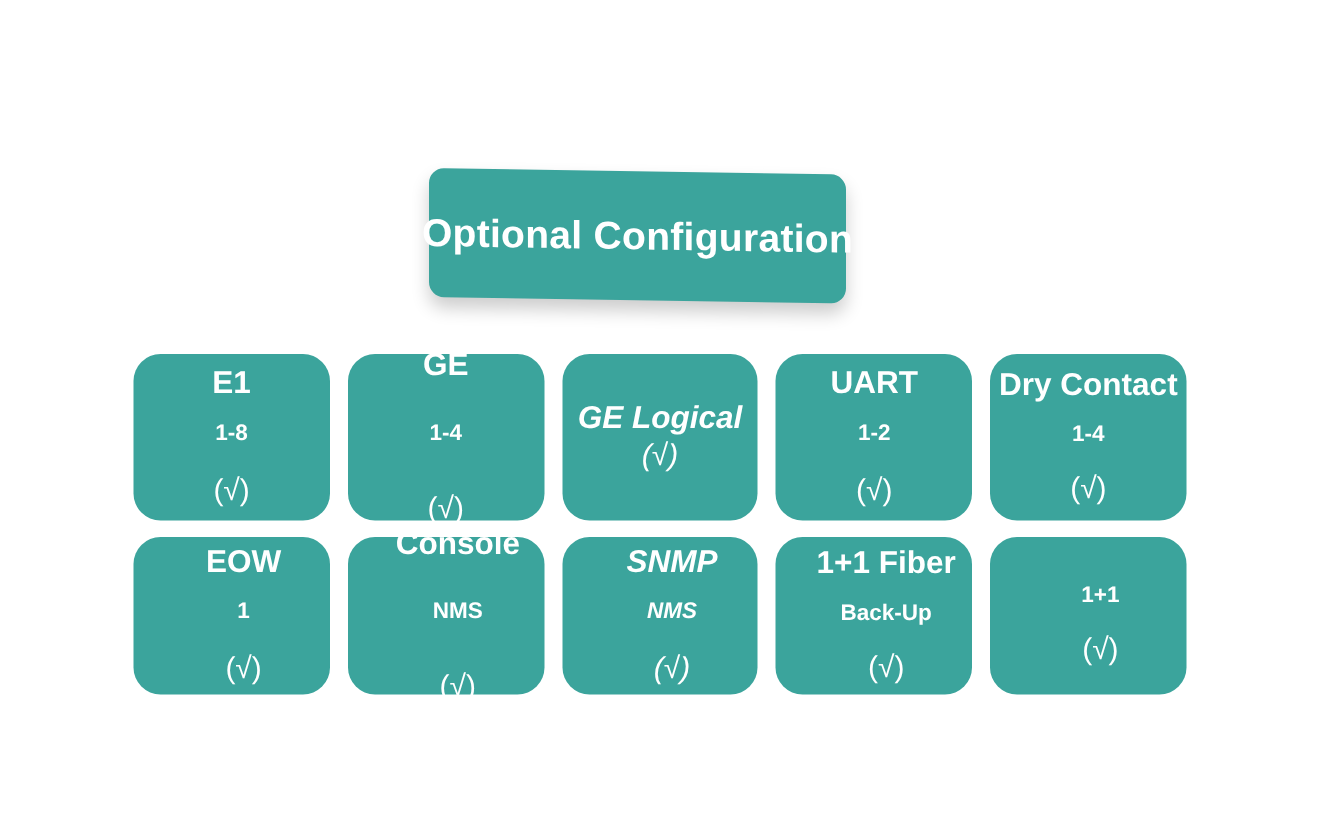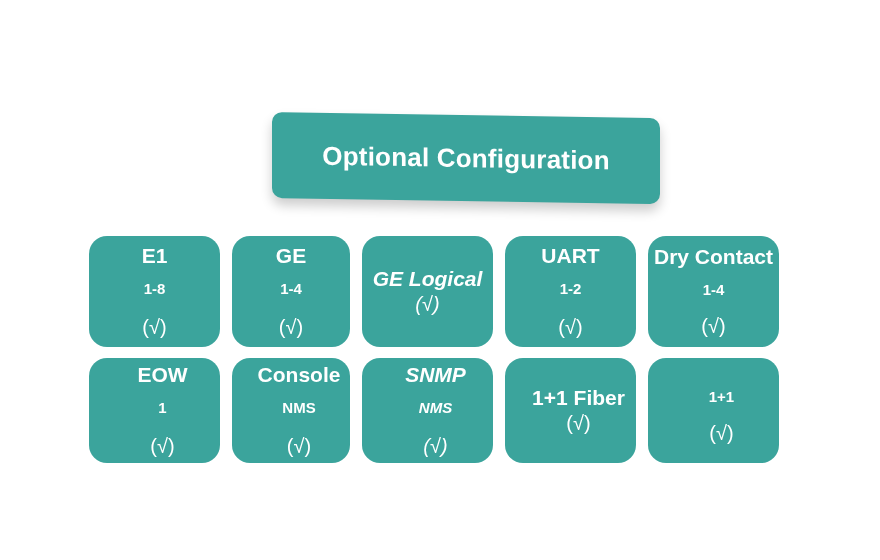--- a/index.html
+++ b/index.html
@@ -17,23 +17,23 @@
 
   #stage {
     position: relative;
     width: 880px;
     height: 560px;
   }
 
   
   .banner-wrap {
     position: absolute;
-    left: 272px;
+    left: 286px;
     top: 112px;
-    width: 388px;
+    width: 278px;
     height: 86px;
   }
   .banner-shape {
     position: absolute;
     inset: 0;
     background: #3ba49c;
     border-radius: 10px;
     transform: skewY(0.9deg);
     transform-origin: left top;
     box-shadow: 0 7px 12px rgba(0,0,0,0.20);
@@ -75,21 +75,21 @@
     justify-content: center;
     color: #ffffff;
     text-align: center;
     box-sizing: border-box;
   }
   .row-1 .card { height: 111px; }
   .row-2 .card { height: 105px; padding-left: 16px; }
 
   
   .col-1 { width: 131px; }
-  .col-2 { width: 118px; }
+  .col-2 { width: 131px; gap: 12px; }
   .col-3 { width: 131px; font-style: italic; }
   .col-4 { width: 131px; }
   .col-5 { width: 131px; }
 
   .card-title {
     font-size: 21px;
     font-weight: bold;
     line-height: 1.12;
     white-space: nowrap;
     margin: 0;
@@ -168,20 +168,21 @@
       </div>
 
       <div class="card col-3">
         <div class="card-title">SNMP</div>
         <div class="card-sub">NMS</div>
         <div class="card-check">(√)</div>
       </div>
 
       <div class="card col-4">
         <div class="card-title">1+1 Fiber</div>
+        <div class="card-sub">Back-Up</div>
         <div class="card-check tight">(√)</div>
       </div>
 
       <div class="card col-5">
         <div class="card-sub">1+1</div>
         <div class="card-check tight">(√)</div>
       </div>
 
     </div>
 

